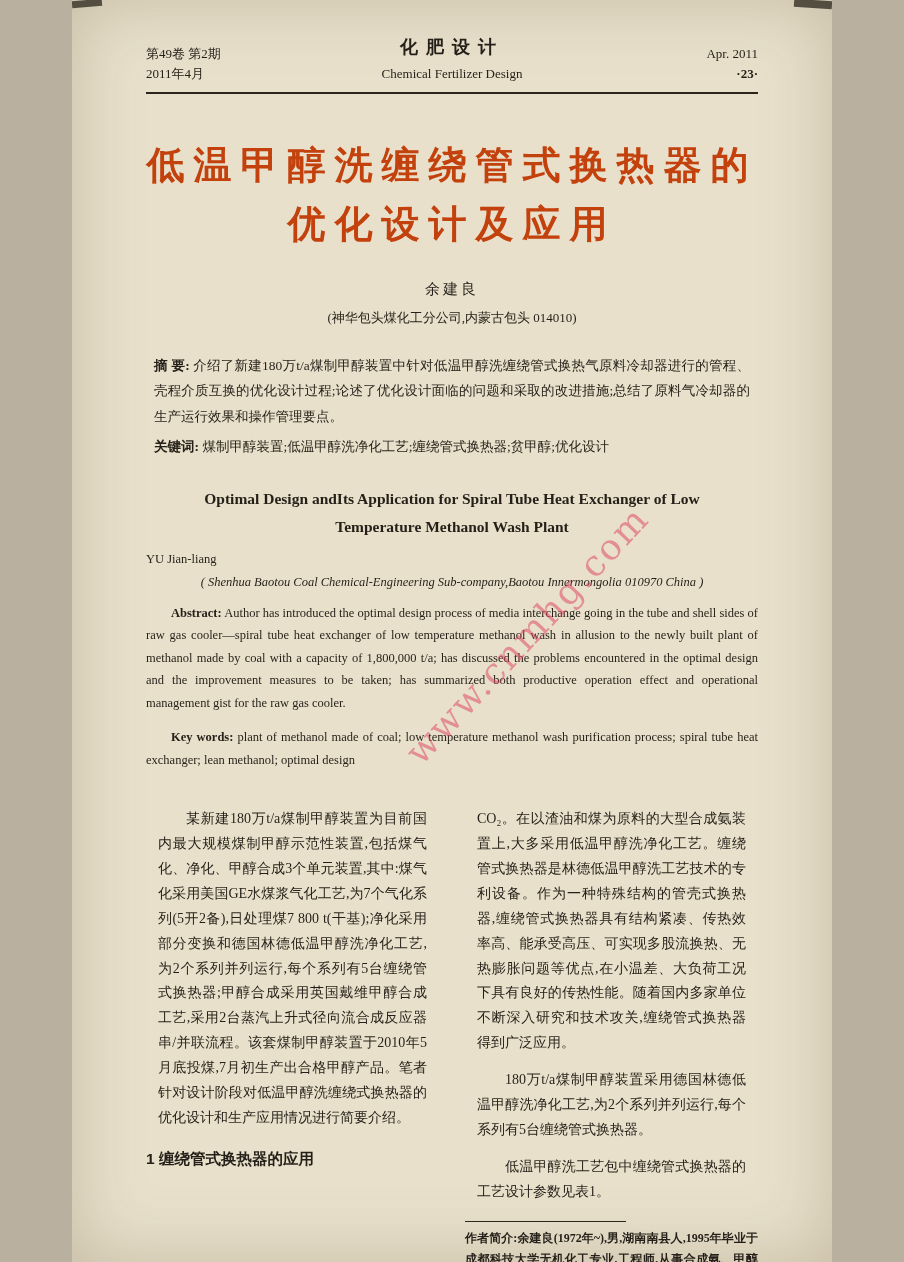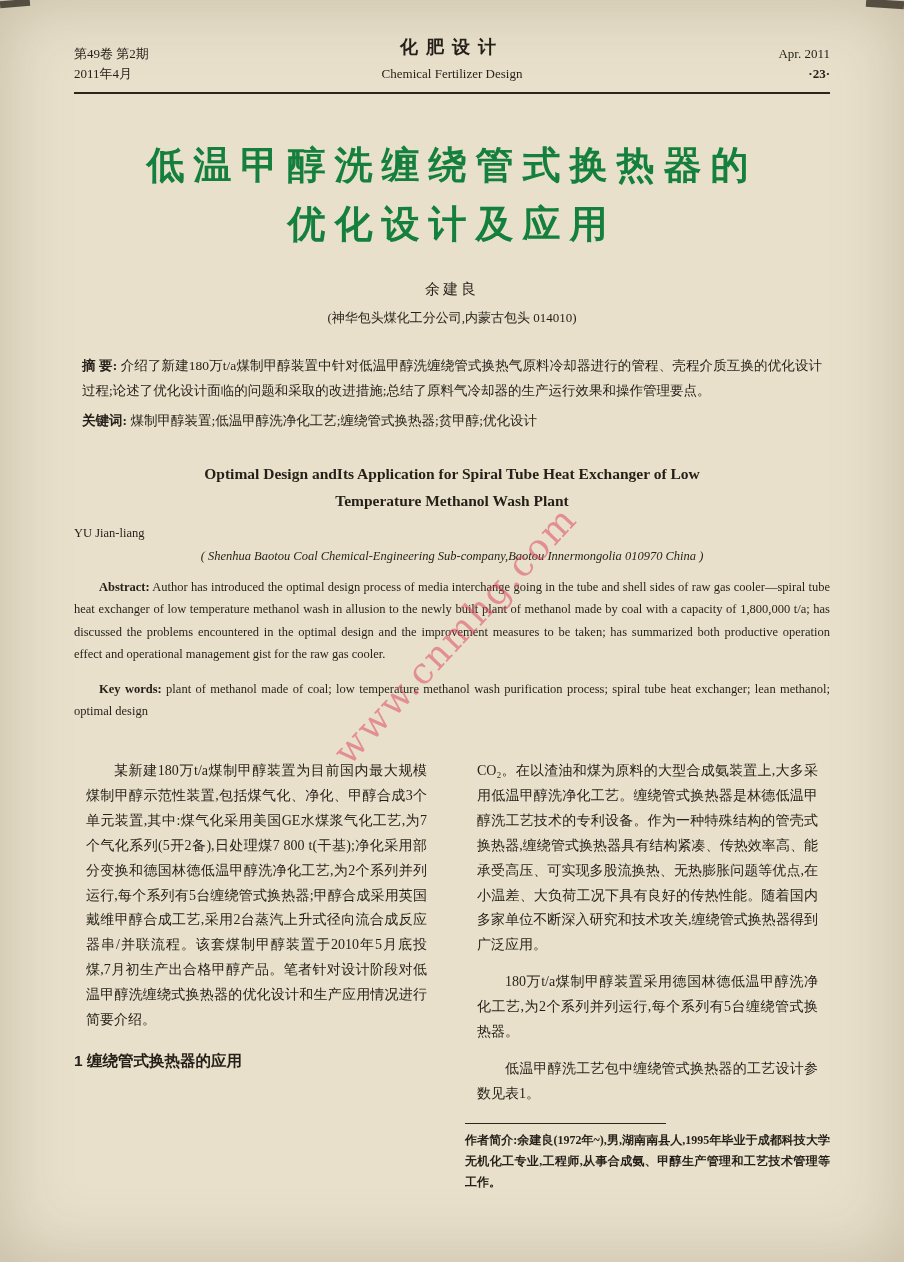--- a/index.html
+++ b/index.html
@@ -1,19 +1,19 @@
 <!DOCTYPE html>
 <html><head>
 <meta charset="utf-8">
 <style>
   html,body{margin:0;padding:0;}
   body{background:#b9b0a0;}
   .page{
     position:relative;
-    width:904px;height:1262px;
+    width:760px;height:1262px;
     margin:0 auto;
     background:#e8e0cb;
     box-sizing:border-box;
     padding:34px 74px 24px 74px;
     overflow:hidden;
     font-family:"Liberation Serif","DejaVu Serif",serif;
     color:#241f18;
     box-shadow:inset 0 0 70px rgba(110,95,65,.28);
   }
   
@@ -29,21 +29,21 @@
   .journal-cn{font-size:18px;font-weight:bold;letter-spacing:8px;}
   .journal-en{font-size:13px;margin-top:2px;}
   .page-no{font-weight:bold;}
   .header-rule{border-bottom:2px solid #2b251c;margin-top:8px;}
 
   
   .article-title{
     margin-top:42px;text-align:center;
     font-family:"DejaVu Serif","Liberation Serif",serif;
     font-weight:bold;font-size:38px;line-height:1.55;letter-spacing:9px;
-    color:#15803d;
+    color:#c2410c;
   }
   .author-cn{text-align:center;font-size:15px;margin-top:26px;letter-spacing:3px;}
   .affil-cn{text-align:center;font-size:13px;margin-top:10px;}
 
   
   .meta-cn{margin-top:26px;padding:0 8px;font-size:13.5px;line-height:1.9;text-align:justify;}
   .meta-cn p{margin:0 0 4px 0;}
   .b{font-weight:bold;}
   .clc-row span.val{margin-right:22px;}
 

